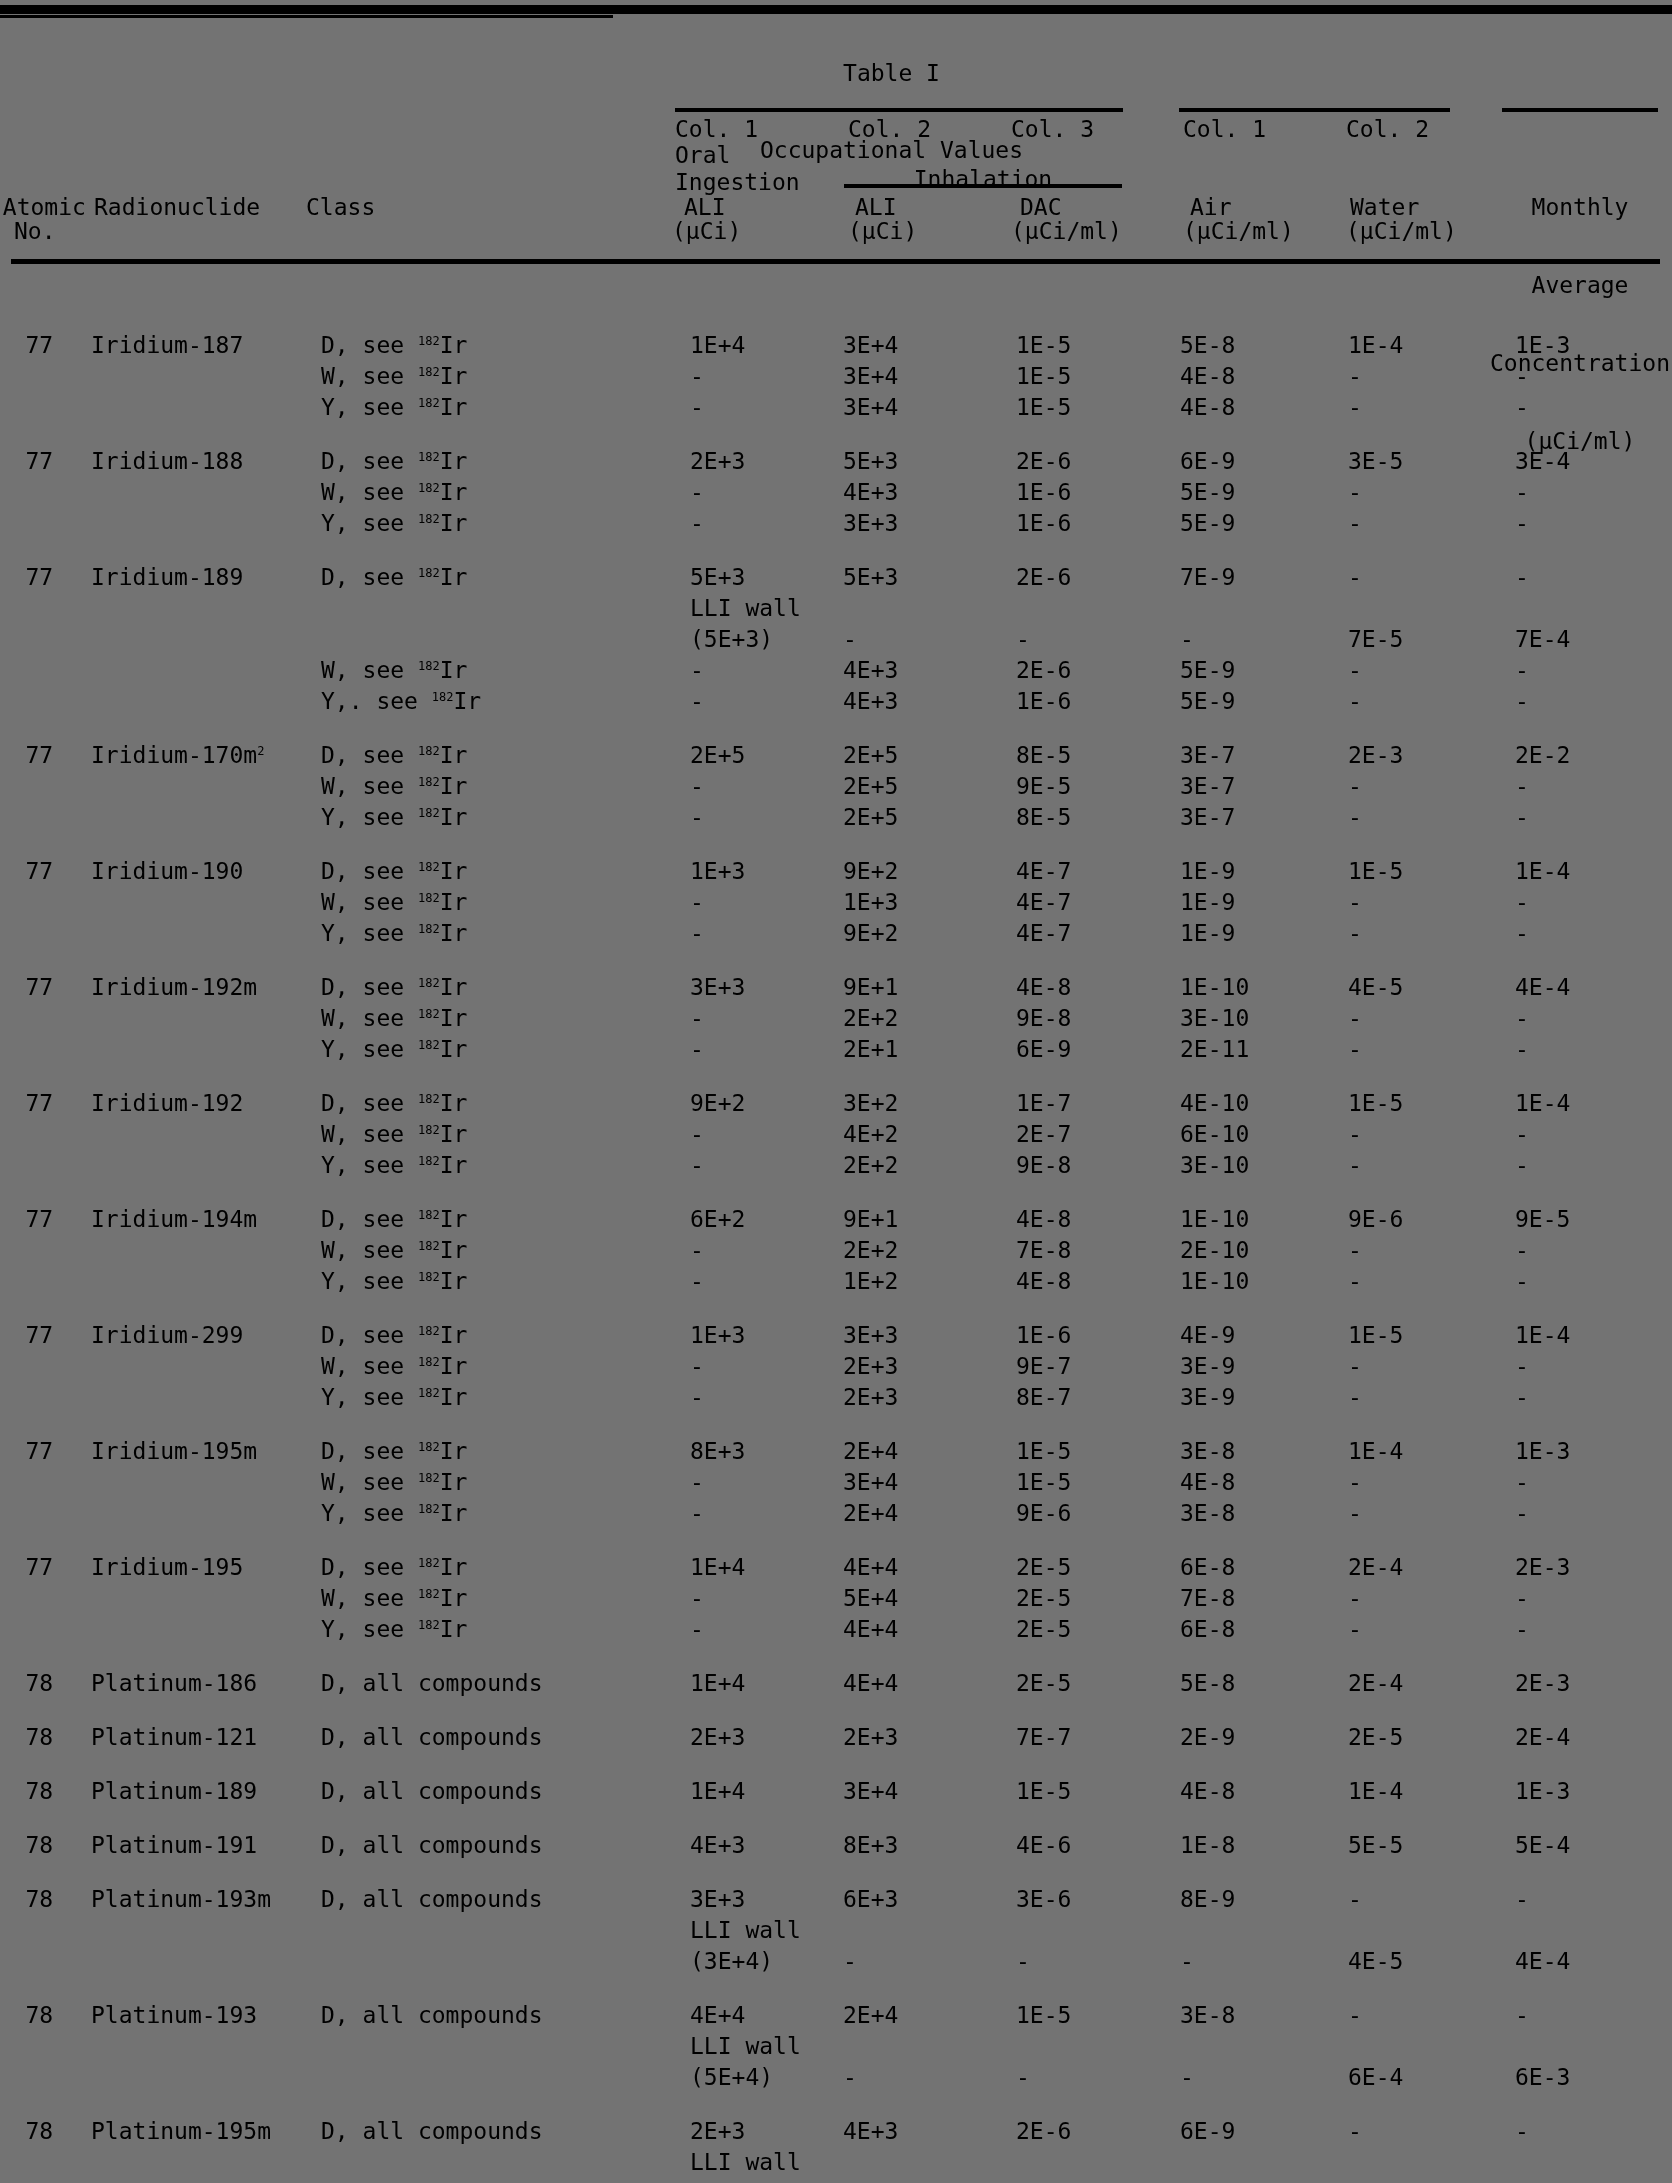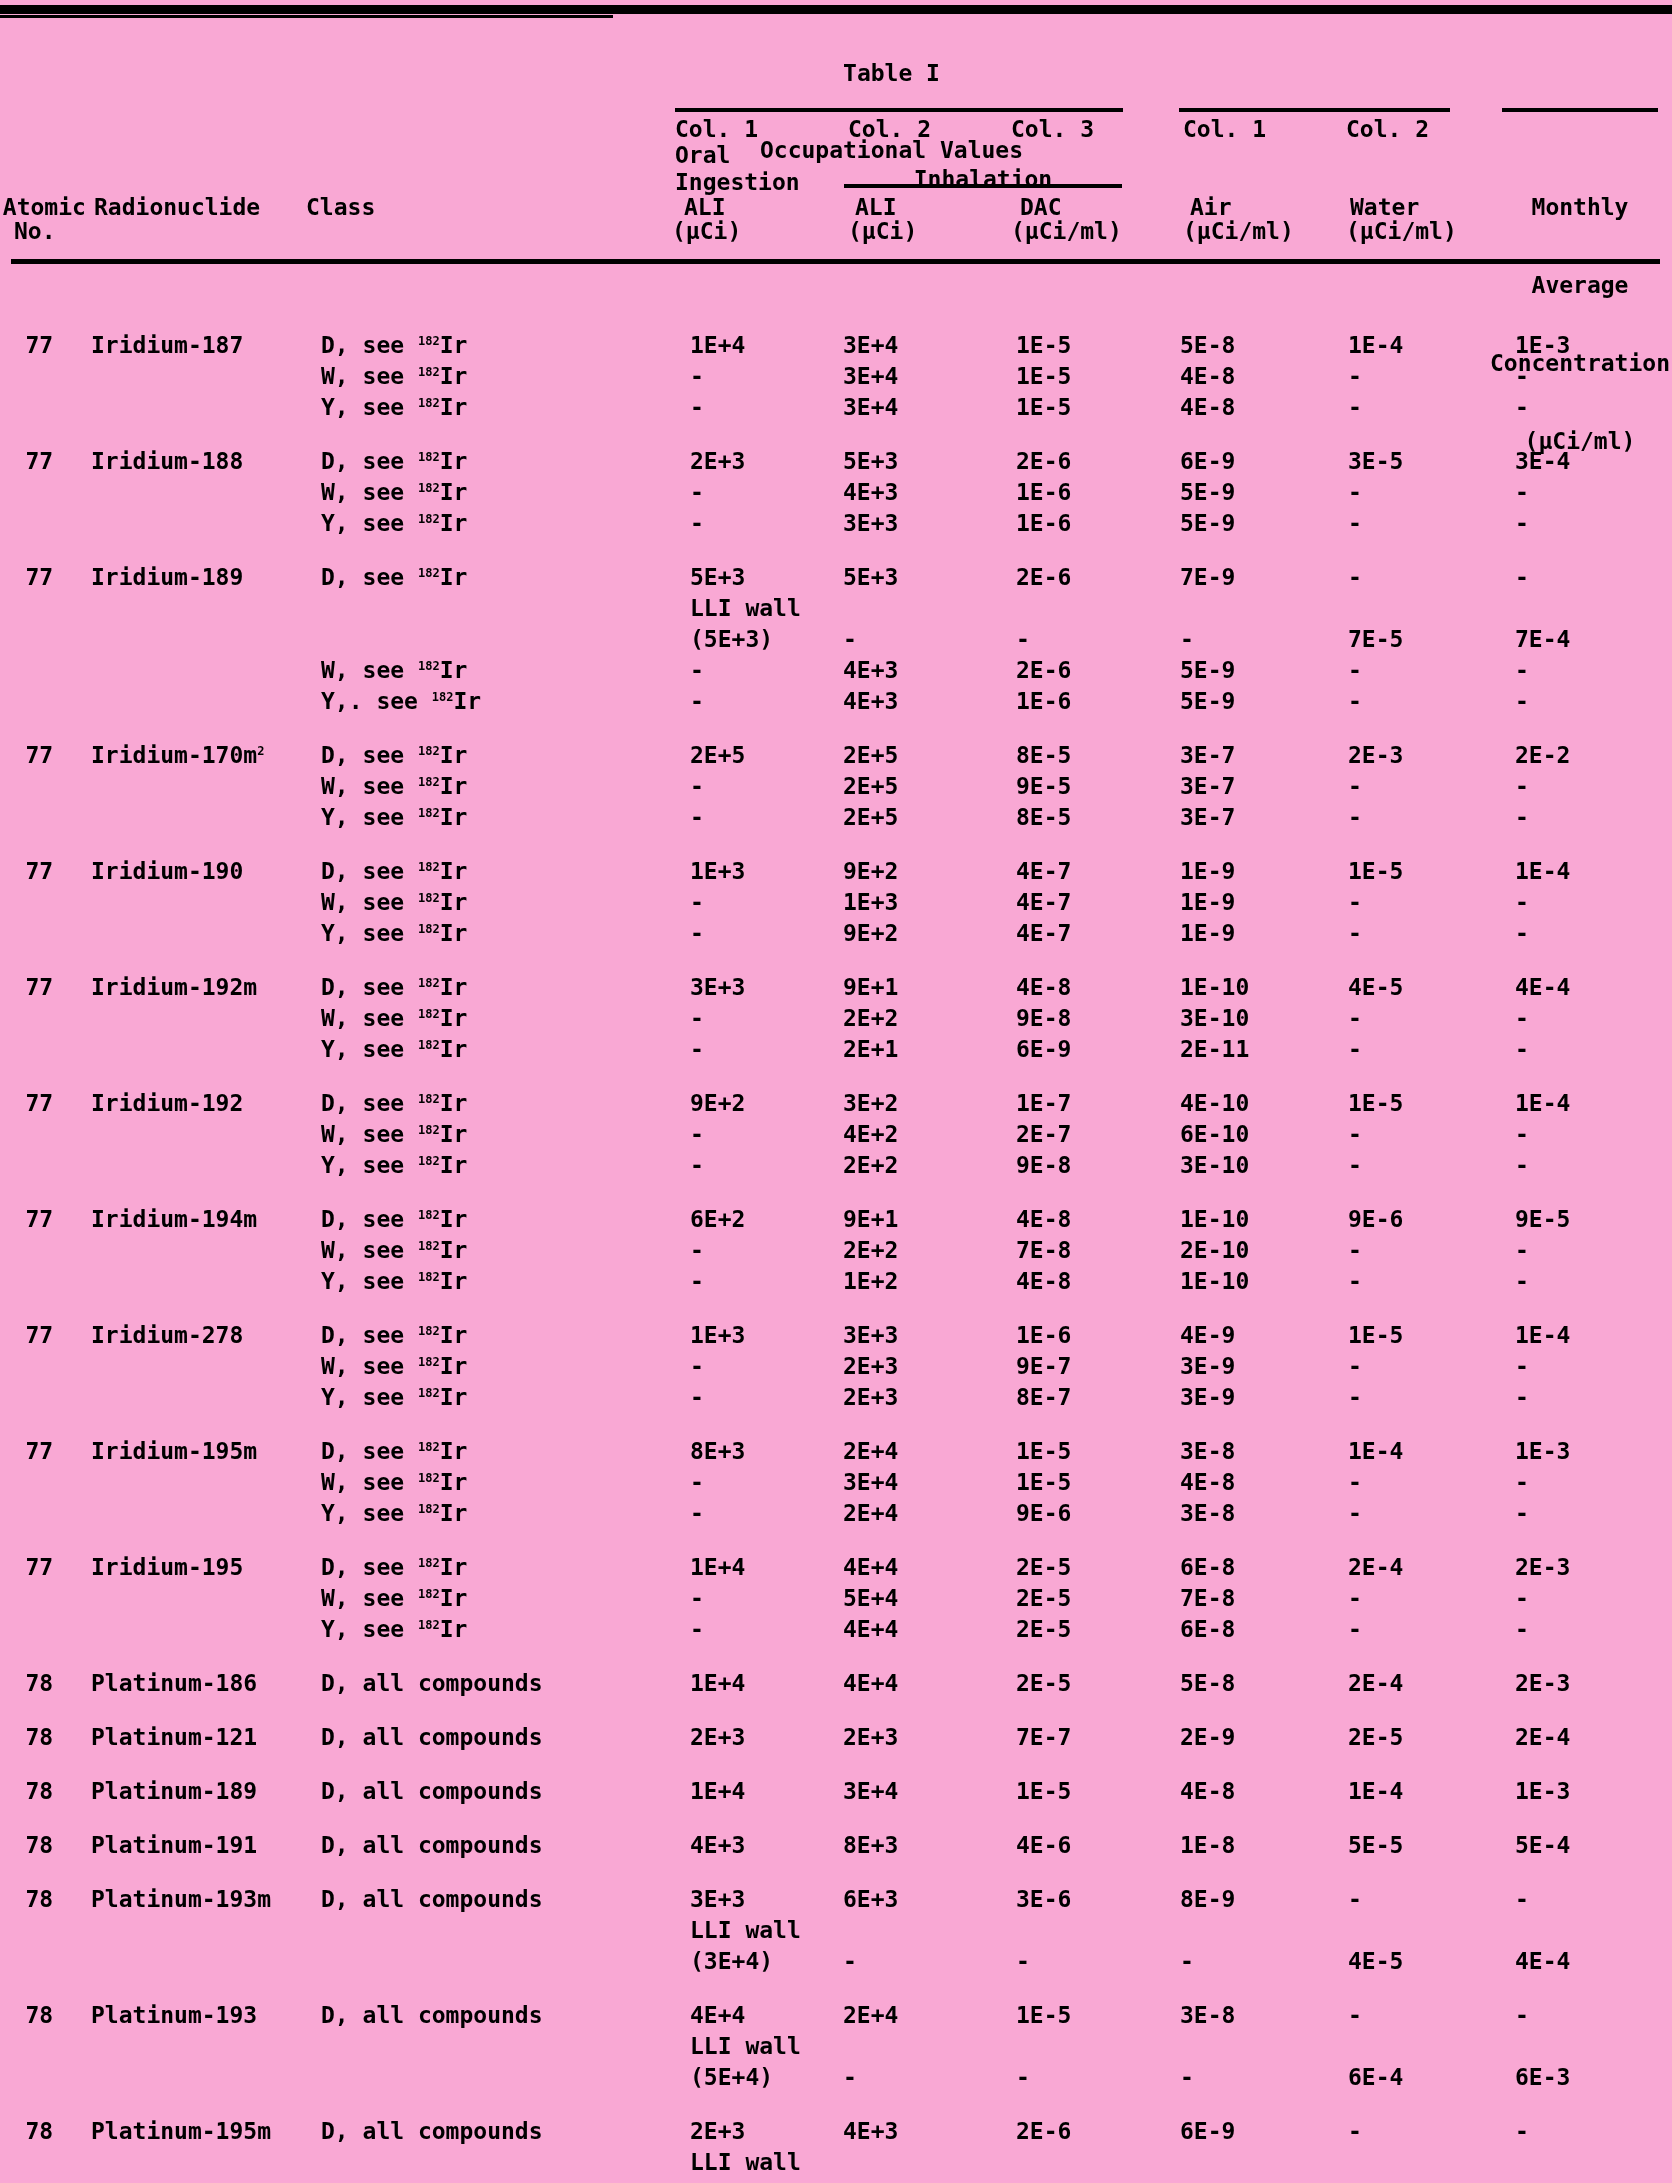--- a/index.html
+++ b/index.html
@@ -1,23 +1,23 @@
 <!DOCTYPE html>
 <html style="font-size:9px"><head>
 <meta charset="utf-8">
 <style>
   html,body{margin:0;padding:0;background:#ffffff;}
   .page{
     position:relative;
     width:1672px;
     height:2183px;
-    background:#f9a8d4;
+    background:#737373;
     overflow:hidden;
     font-family:"DejaVu Sans Mono","Liberation Mono",monospace;
-    font-weight:700;
+    font-weight:400;
     color:#000;
     font-size:23px;
   }
   .abs{position:absolute;white-space:pre;}
   .hr{position:absolute;background:#000;}
   .ctr{text-align:center;line-height:25.5px;}
   .sup{font-size:12px;position:relative;top:-8px;}
   
   .tbody{position:absolute;left:0;top:332px;width:1672px;}
   .group{margin:0 0 23px 0;}
@@ -345,21 +345,21 @@
           <span class="c-inh">1E+2</span>
           <span class="c-dac">4E-8</span>
           <span class="c-air">1E-10</span>
           <span class="c-water">-</span>
           <span class="c-monthly">-</span>
         </div>
       </div>
       <div class="group">
         <div class="row">
           <span class="c-no">77</span>
-          <span class="c-name"><span>Iridium-278</span></span>
+          <span class="c-name"><span>Iridium-299</span></span>
           <span class="c-class"><span>D, see </span><span class="sup">182</span><span>Ir</span></span>
           <span class="c-oral">1E+3</span>
           <span class="c-inh">3E+3</span>
           <span class="c-dac">1E-6</span>
           <span class="c-air">4E-9</span>
           <span class="c-water">1E-5</span>
           <span class="c-monthly">1E-4</span>
         </div>
         <div class="row">
           <span class="c-class"><span>W, see </span><span class="sup">182</span><span>Ir</span></span>

